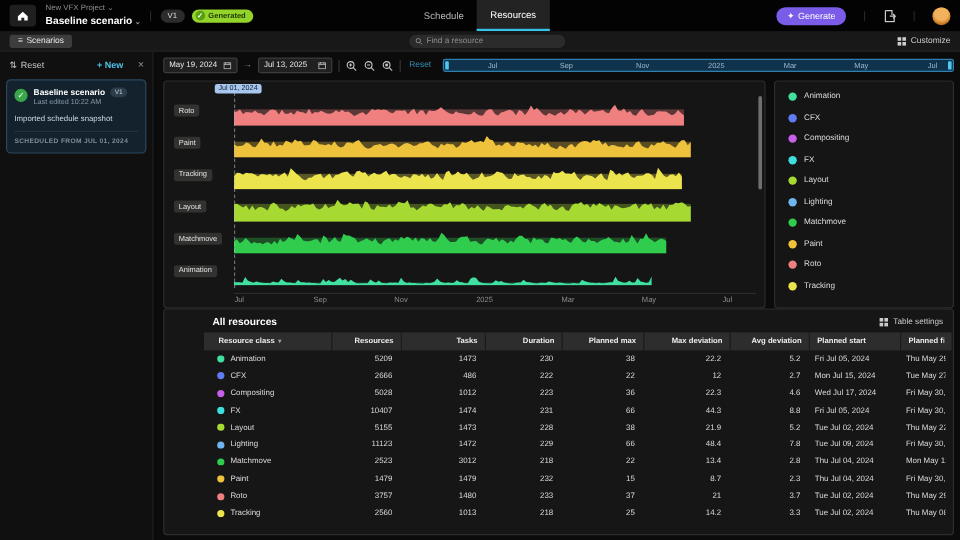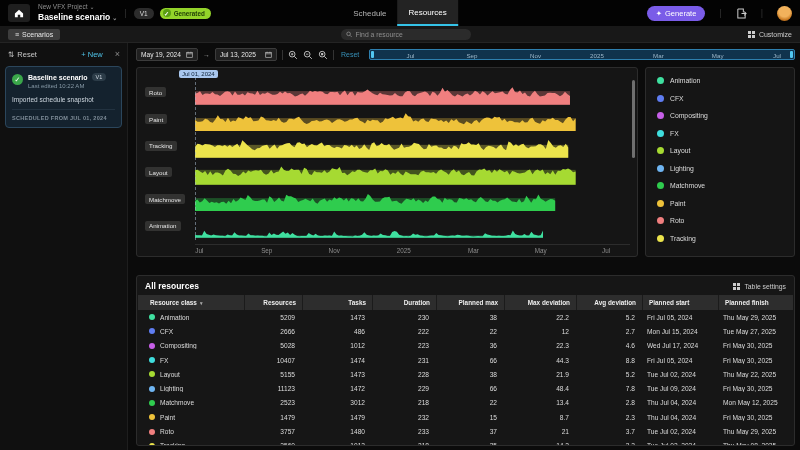--- a/index.html
+++ b/index.html
@@ -42,21 +42,21 @@
   .customize { position:absolute; right:8px; display:flex; align-items:center; gap:4px;
     color:#ccc; font-size:7px; }
   .grid-icon { width:7px; height:7px; display:grid; grid-template-columns:1fr 1fr; gap:1px; }
   .grid-icon span { background:#ccc; }
 
   
   .content { display:flex; height:407px; }
   .sidebar { width:128px; background:#101010; border-right:1px solid #1e1e1e; }
   .side-controls { display:flex; align-items:center; padding:6px 7px 4px 8px; }
   .sort-lbl { font-size:7.5px; color:#c8c8c8; display:flex; gap:3px; align-items:center; }
-  .new-lbl { font-size:7.5px; color:#4fc3e8; font-weight:normal; margin-left:auto; }
+  .new-lbl { font-size:7.5px; color:#4fc3e8; font-weight:bold; margin-left:auto; }
   .close-x { font-size:9px; color:#8a8a8a; margin-left:12px; }
   .scen-card { margin:3px 5px; background:#14222e; border:1px solid #2b465c; border-radius:4px; padding:6px; }
   .card-head { display:flex; gap:5px; }
   .chk-circle { width:11px; height:11px; border-radius:50%; background:#3aa64a; color:#fff;
     font-size:7px; display:flex; align-items:center; justify-content:center; flex:none; margin-top:1px; }
   .card-title-row { display:flex; align-items:center; gap:4px; }
   .card-title { font-size:7px; font-weight:bold; color:#fff; }
   .card-v { background:#2c3c48; color:#cfd8e0; font-size:5.5px; padding:1px 4px; border-radius:6px; }
   .card-edited { font-size:6px; color:#8698a6; margin-top:2px; }
   .card-sub { font-size:6.5px; color:#cfd8e0; margin-top:7px; }
@@ -96,22 +96,22 @@
   .axis { position:absolute; left:58px; right:7px; bottom:3px; height:9px; border-top:1px solid #2c2c2c; }
   .axis span { position:absolute; top:1.5px; font-size:6.3px; color:#8d8d8d; transform:translateX(-50%); }
   .vscroll { position:absolute; right:2px; top:12px; width:3px; height:78px; background:#6f6f6f; border-radius:2px; z-index:5; }
 
   .legend-panel { width:150px; background:#151515; border:1px solid #2c2c2c; border-radius:3px; padding:9px 11px; }
   .leg-item { display:flex; align-items:center; gap:6px; margin-bottom:10.5px; }
   .leg-dot { width:7px; height:7px; border-radius:50%; flex:none; }
   .leg-lbl { font-size:6.8px; color:#ddd; }
 
   
-  .table-panel { flex:1; margin-top:18px; background:#161616; border:1px solid #2c2c2c;
-    border-radius:3px; display:flex; flex-direction:column; overflow:hidden; }
+  .table-panel { flex:1; margin-top:0; background:#161616; border:1px solid #2c2c2c;
+    border-radius:3px; display:flex; flex-direction:column; overflow:hidden;padding-left:32px; }
   .tp-head { display:flex; align-items:center; justify-content:space-between; padding:5px 8px 4px; }
   .tp-title { font-size:8.5px; font-weight:bold; color:#fff; }
   .tp-settings { display:flex; align-items:center; gap:4px; color:#ccc; font-size:6.8px; }
   .tgrid { display:grid; grid-template-columns:100px 58px 70px 64px 68px 72px 66px 76px 1fr; padding:0 6px; }
   .thead { background:#2d2d2d; margin:0 1px; }
   .th { font-size:6.4px; font-weight:bold; color:#eee; padding:4px 6px; border-left:1px solid #1b1b1b;
     white-space:nowrap; overflow:hidden; }
   .th:first-child { border-left:none; }
   .th.num { text-align:right; }
   .trow { height:14.3px; align-items:center; }

